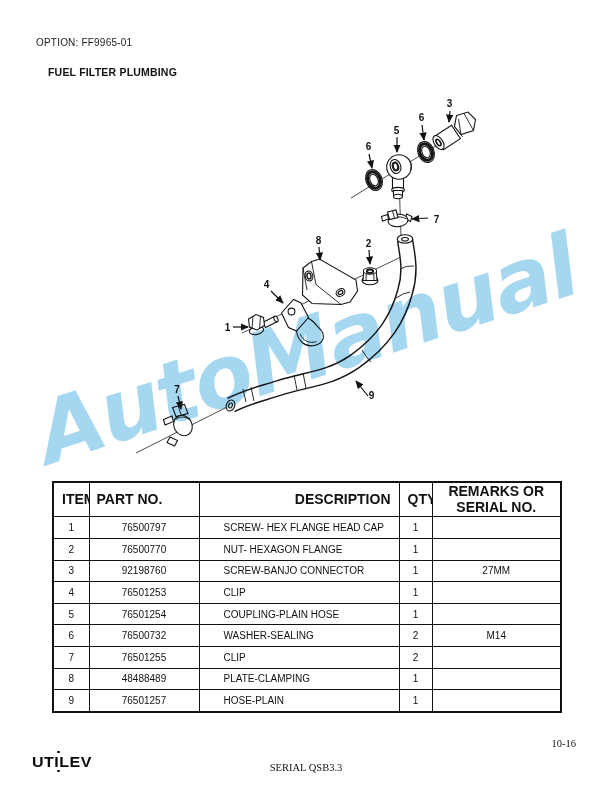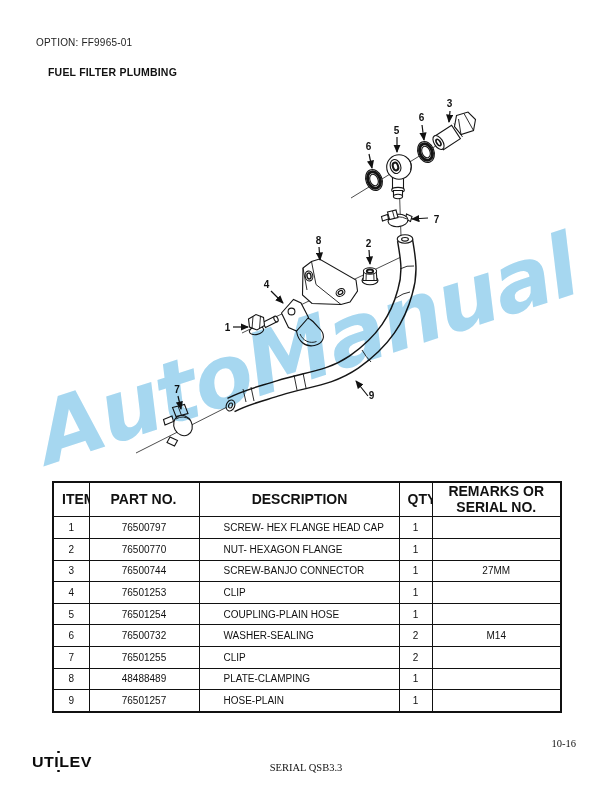--- a/index.html
+++ b/index.html
@@ -26,22 +26,22 @@
     position:absolute;left:52px;top:481px;width:508px;z-index:2;
     border-collapse:collapse;table-layout:fixed;border:2px solid #111;
   }
   table.parts th,table.parts td{
     border:1.5px solid #111;overflow:hidden;white-space:nowrap;
   }
   table.parts th{
     height:24px;font-size:14px;line-height:1.12;padding:1px 8px;
     font-weight:bold;text-align:center;vertical-align:middle;
   }
-  table.parts th.al{text-align:center;padding-left:7px;}
-  table.parts th.ad{text-align:center;padding-left:9px;}
+  table.parts th.al{text-align:left;padding-left:7px;}
+  table.parts th.ad{text-align:right;padding-left:9px;}
   table.parts td{
     height:20.6px;font-size:10px;text-align:center;vertical-align:middle;padding:0;
   }
   table.parts td.desc{text-align:left;padding-left:24px;}
   .footer-brand{
     position:absolute;left:32px;top:753px;z-index:2;
     font-size:16px;font-weight:bold;letter-spacing:.5px;color:#0a0a0a;
     transform:scaleY(.92);
   }
   .brand-dot{position:absolute;width:2.6px;height:2.6px;background:#0a0a0a;border-radius:50%;z-index:3;}
@@ -251,21 +251,21 @@
     </tr>
     <tr>
       <td>2</td>
       <td>76500770</td>
       <td class="desc">NUT- HEXAGON FLANGE</td>
       <td>1</td>
       <td></td>
     </tr>
     <tr>
       <td>3</td>
-      <td>76500744</td>
+      <td>92198760</td>
       <td class="desc">SCREW-BANJO CONNECTOR</td>
       <td>1</td>
       <td>27MM</td>
     </tr>
     <tr>
       <td>4</td>
       <td>76501253</td>
       <td class="desc">CLIP</td>
       <td>1</td>
       <td></td>

